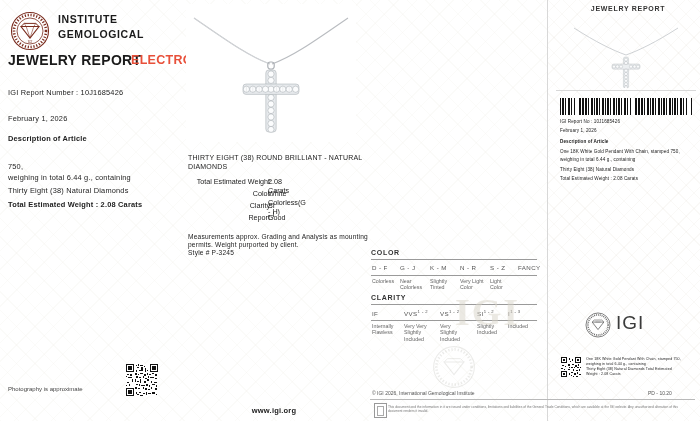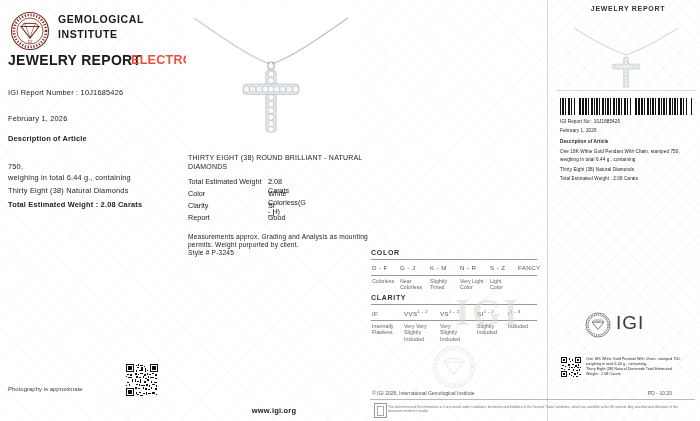--- a/index.html
+++ b/index.html
@@ -26,21 +26,21 @@
   .logo-seal{position:absolute;left:10px;top:11px;width:40px;height:40px;}
   .brand{position:absolute;left:58px;top:12px;line-height:15px;font-size:10.5px;
     letter-spacing:.6px;font-weight:700;color:#1a1a1a;}
   .jr-title{position:absolute;left:8px;top:52px;font-size:14px;font-weight:700;letter-spacing:.3px;}
   .ec-title{position:absolute;left:131px;top:53px;font-size:12.5px;font-weight:700;
     letter-spacing:.3px;color:#e8503a;}
 
   .line-txt{position:absolute;font-size:7.4px;color:#222;letter-spacing:.2px;}
   .bold{font-weight:700;}
   .kv{position:absolute;font-size:7.2px;color:#222;}
-  .kv .k{position:absolute;left:0;width:82px;}
+  .kv .k{position:absolute;left:0;width:82px;text-align:right;}
   .kv .c{position:absolute;left:82px;}
   .kv .v{position:absolute;left:80px;}
 
   
   .scale-title{position:absolute;font-size:7px;font-weight:700;letter-spacing:.7px;color:#333;}
   .scale-line{position:absolute;height:1px;background:#9a9a9a;}
   .scale-code{position:absolute;font-size:6.2px;color:#555;letter-spacing:.4px;}
   .scale-code sup{font-size:4.2px;}
   .scale-desc{position:absolute;font-size:5.3px;color:#666;line-height:6.4px;width:58px;}
   .rc-title{position:absolute;left:0;top:5px;width:144px;text-align:center;
@@ -95,22 +95,22 @@
       <circle cx="20" cy="20" r="18.5" fill="none" stroke="#7a2c1e" stroke-width="1.1"></circle>
       <circle cx="20" cy="20" r="16" fill="none" stroke="#7a2c1e" stroke-width="2.6" stroke-dasharray="1.2 1.7"></circle>
       <circle cx="20" cy="20" r="13" fill="none" stroke="#7a2c1e" stroke-width=".8"></circle>
       <path d="M11 15.5 L29 15.5 L20 27 Z" fill="none" stroke="#7a2c1e" stroke-width="1.1"></path>
       <path d="M11 15.5 L14.2 12.4 L25.8 12.4 L29 15.5" fill="none" stroke="#7a2c1e" stroke-width="1"></path>
       <path d="M14.2 12.4 L16.2 15.5 L20 27 M25.8 12.4 L23.8 15.5 L20 27 M16.2 15.5 L23.8 15.5" fill="none" stroke="#7a2c1e" stroke-width=".55"></path>
       <text x="20" y="32.4" font-size="3.4" fill="#7a2c1e" text-anchor="middle" font-family="Liberation Serif, serif">IGI</text>
     </svg>
   </div>
   <div class="brand">
+    <div>INSTITUTE</div>
     <div>GEMOLOGICAL</div>
-    <div>INSTITUTE</div>
   </div>
   <div class="jr-title">JEWELRY REPORT</div>
   <div class="ec-title">ELECTRONIC COPY</div>
 
   <div class="line-txt" style="left:8px;top:88px;">IGI Report Number : 10J1685426</div>
   <div class="line-txt" style="left:8px;top:114px;">February 1, 2026</div>
   <div class="line-txt bold" style="left:8px;top:134px;">Description of Article</div>
   <div class="line-txt" style="left:8px;top:162px;">750,</div>
   <div class="line-txt" style="left:8px;top:173px;">weighing in total 6.44 g., containing</div>
   <div class="line-txt" style="left:8px;top:186px;">Thirty Eight (38) Natural Diamonds</div>

